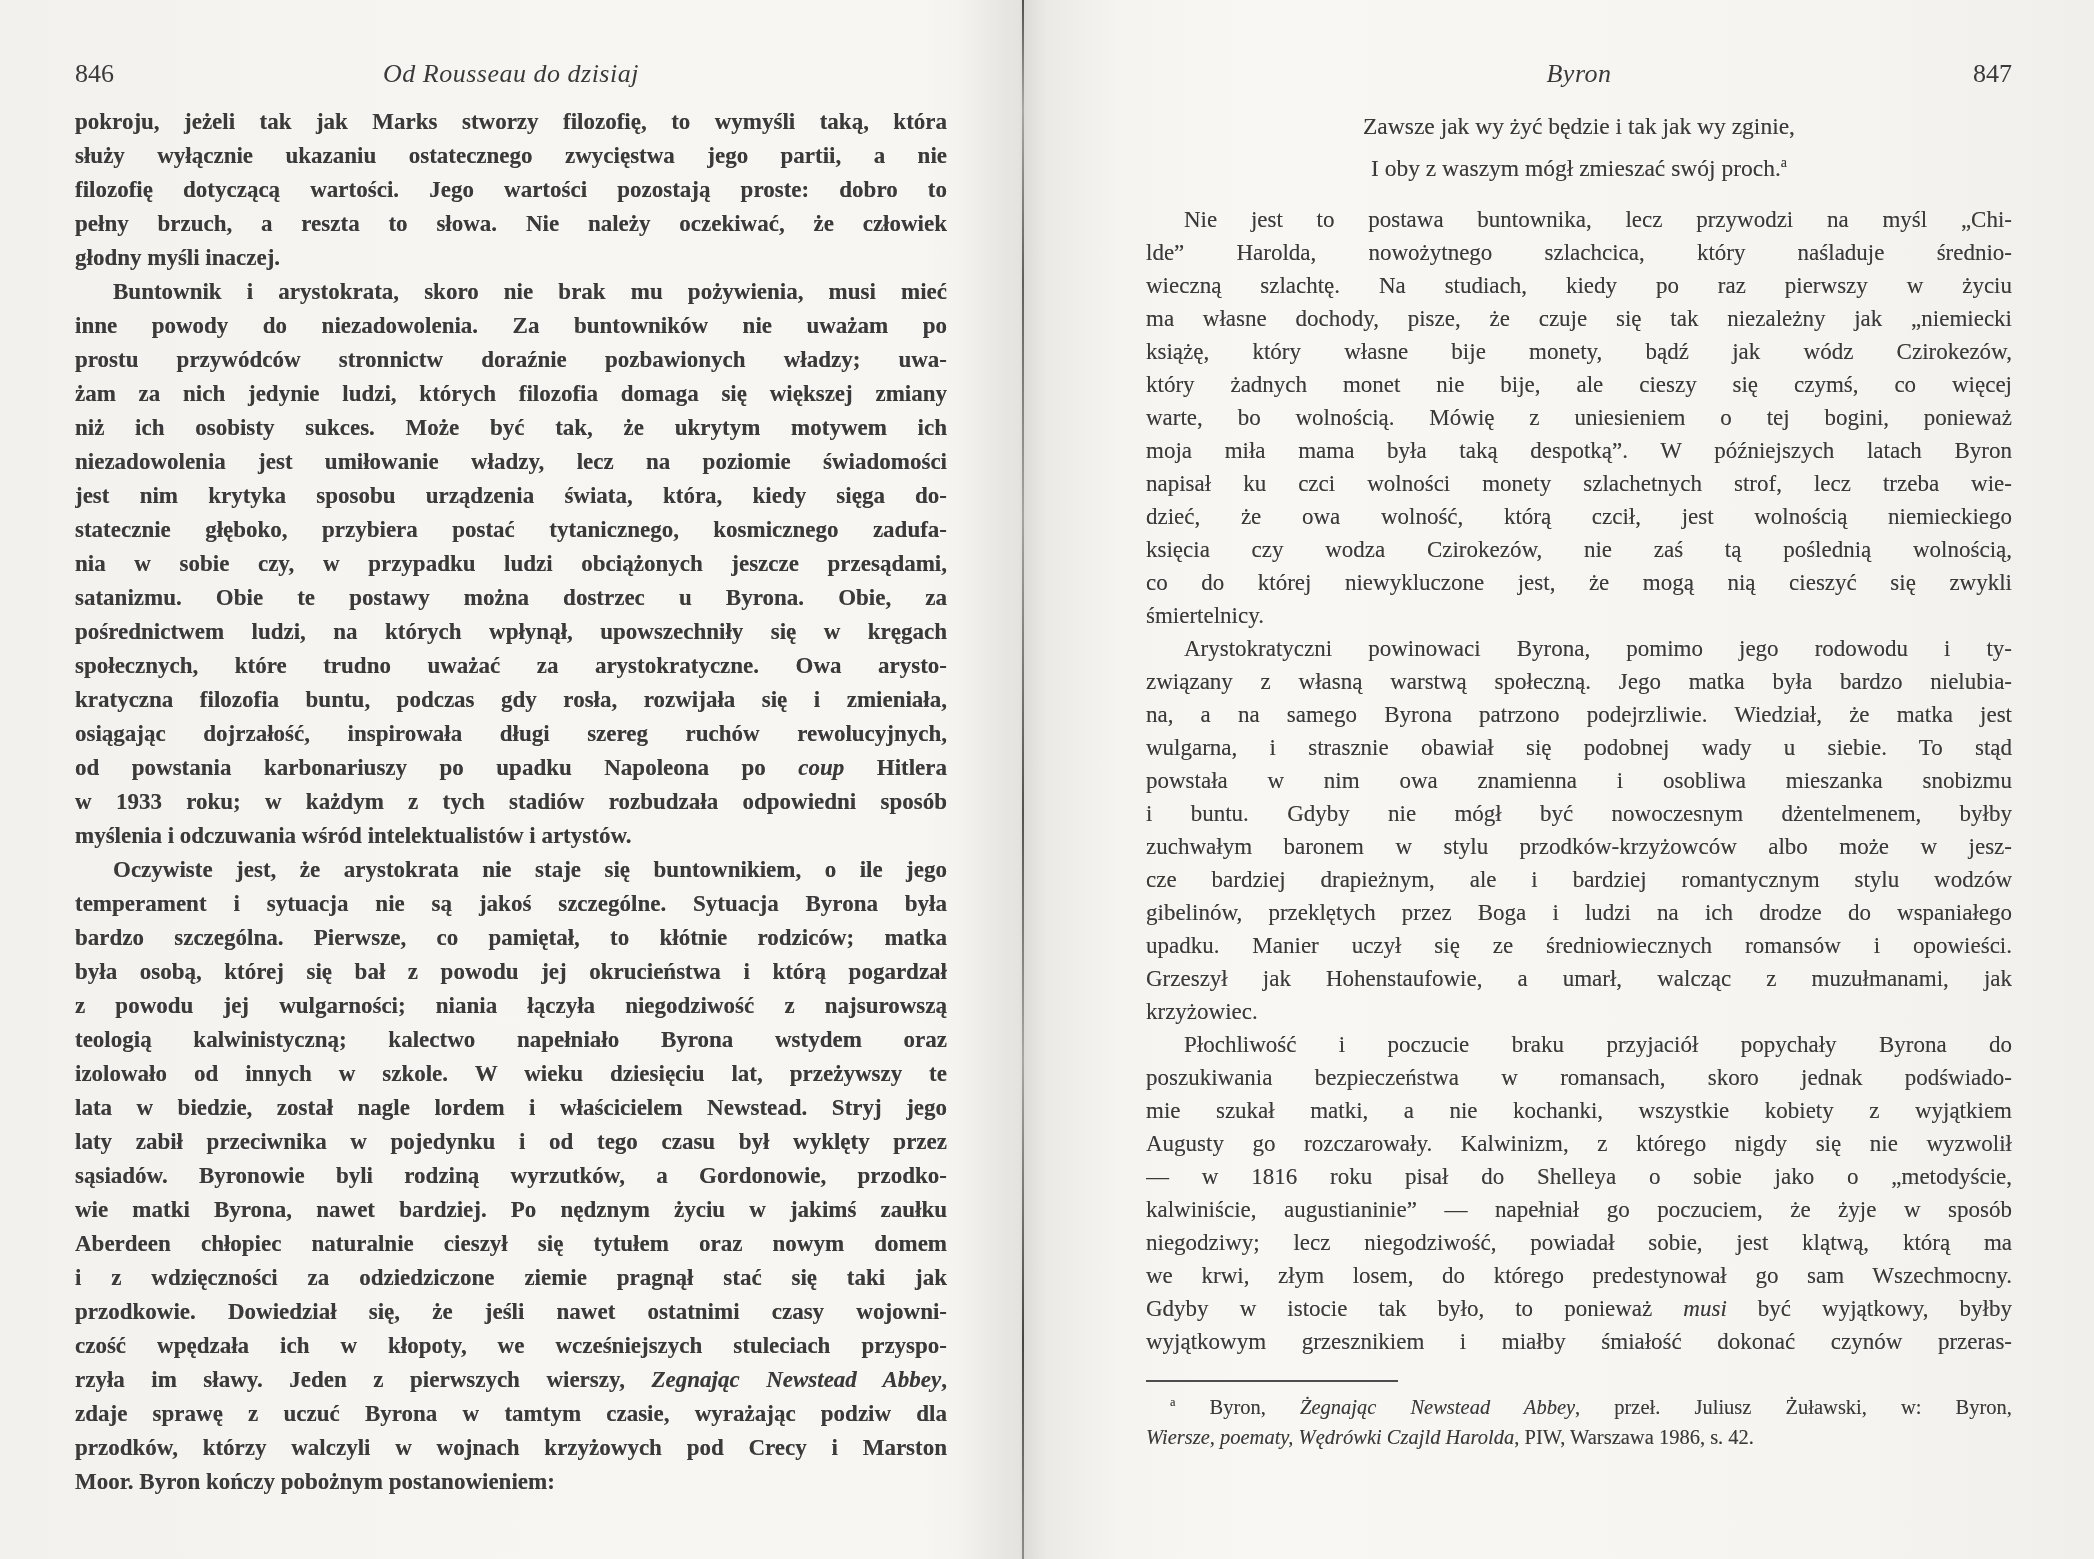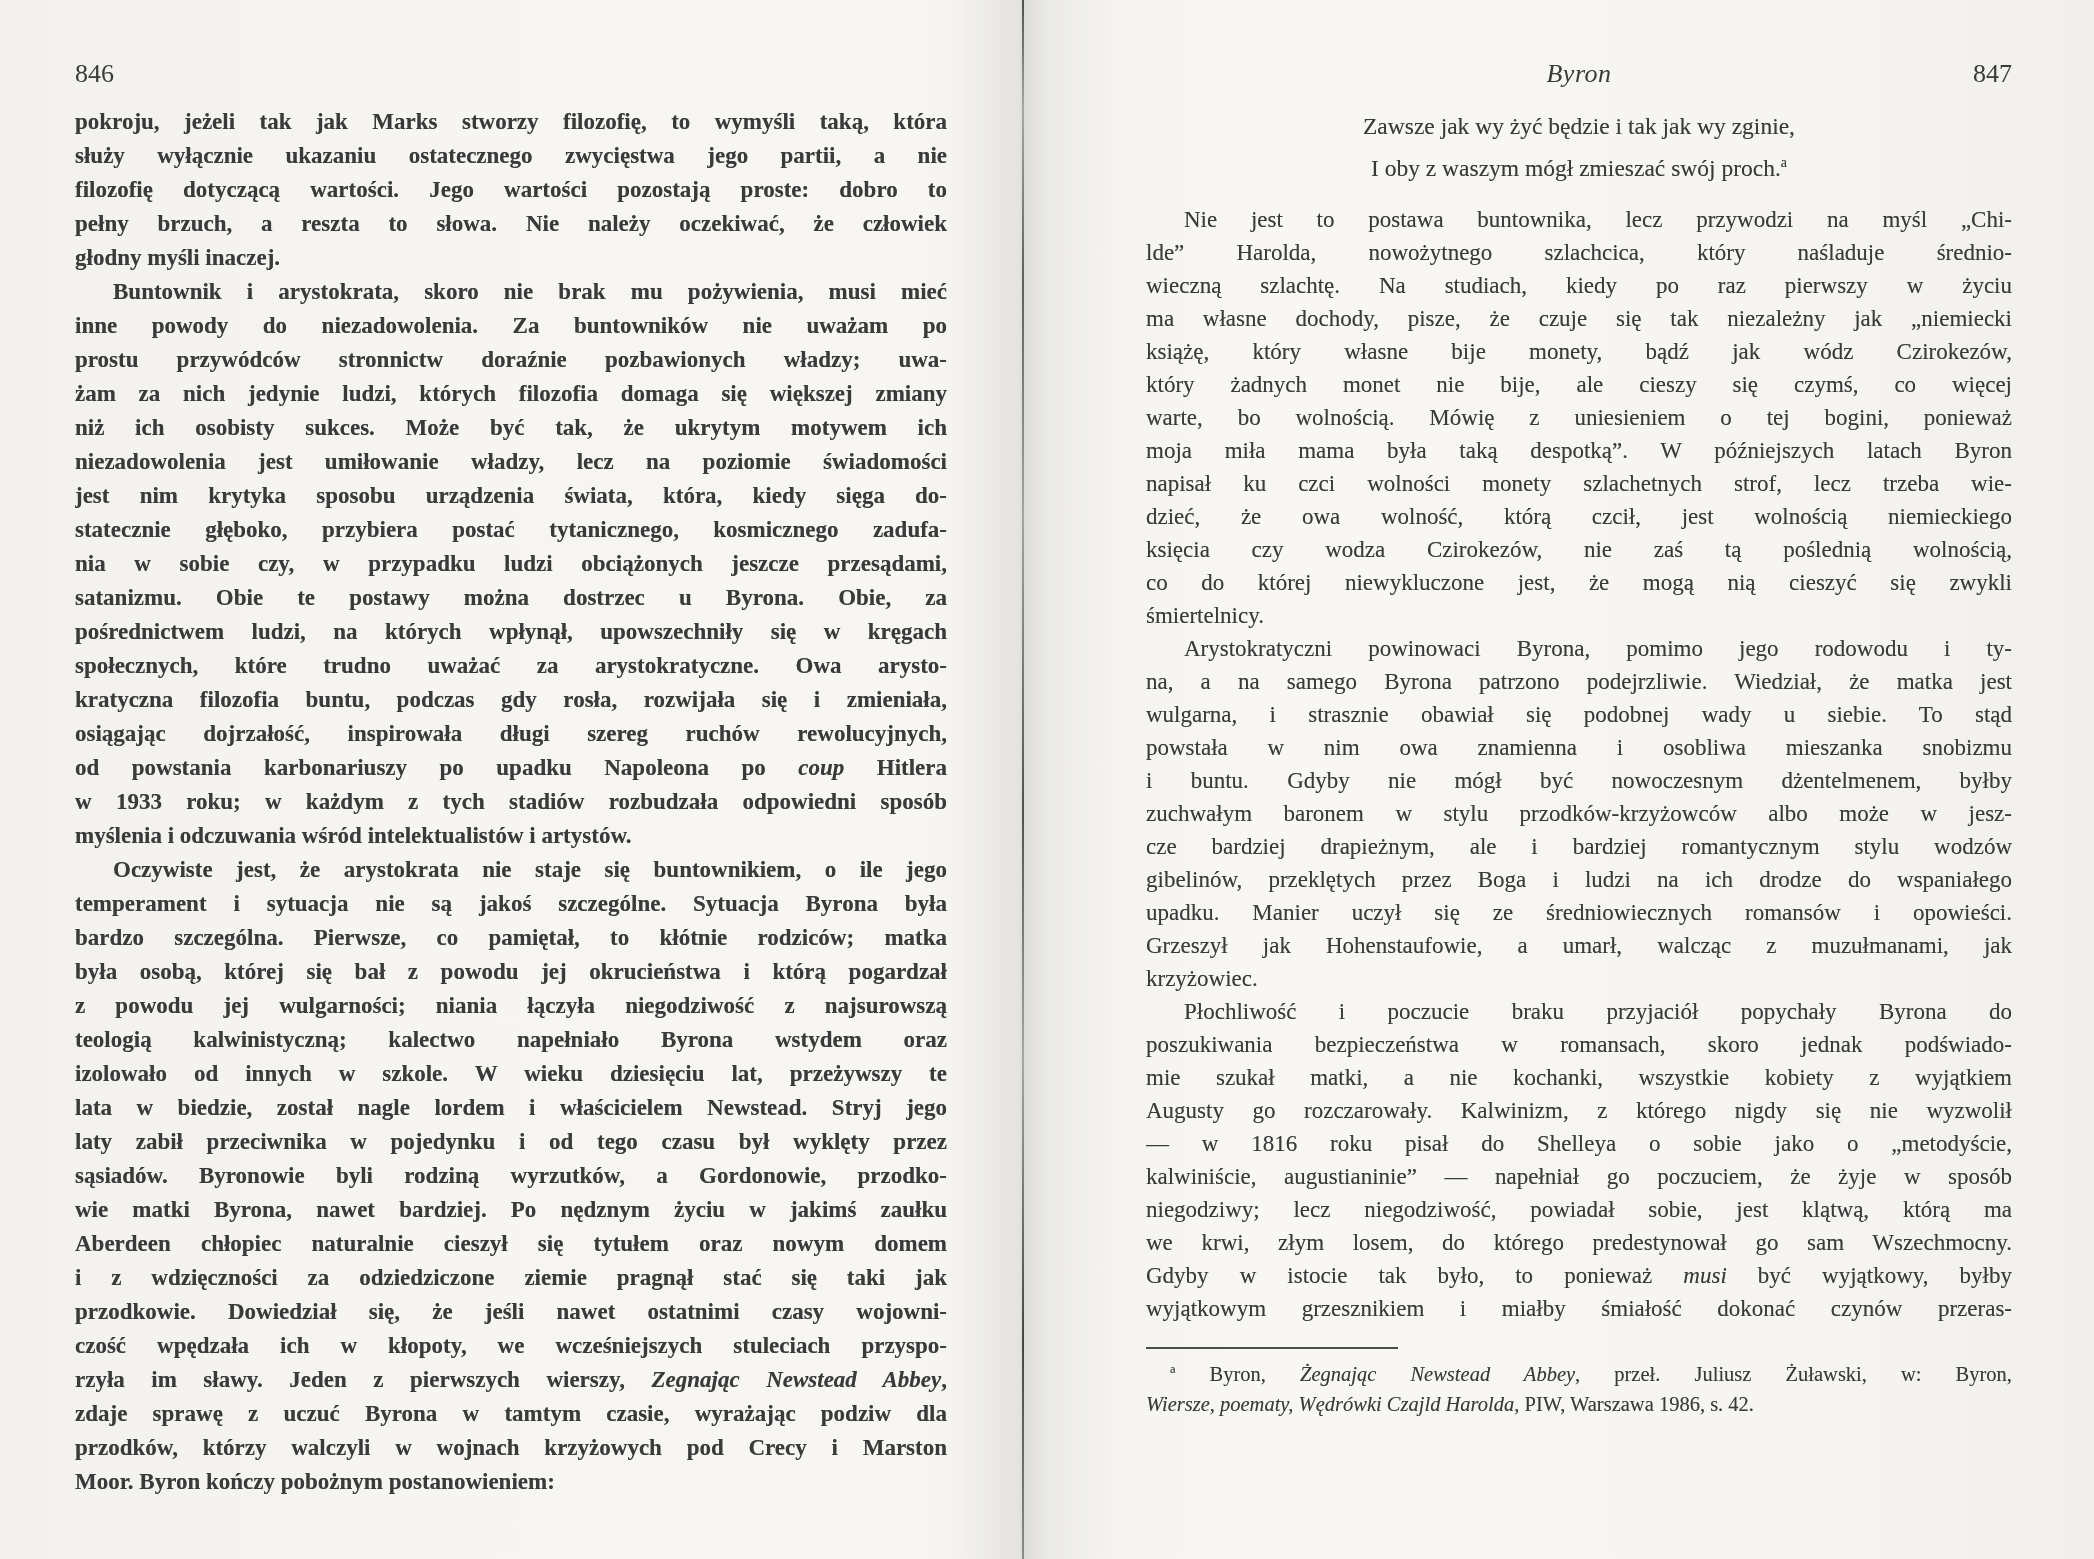--- a/index.html
+++ b/index.html
@@ -39,20 +39,21 @@
 </head>
 <body>
 
 <div class="spread">
   <div class="gutter-shade"></div>
   <div class="gutter-line"></div>
 
   <section class="page left">
     <header class="pagehead">
       <span class="pagenum">846</span>
+      <span class="runhead">Od Rousseau do dzisiaj</span>
       <span class="pagenum rightnum"></span>
     </header>
     <div class="body" id="left-body">
         <div class="line">pokroju, jeżeli tak jak Marks stworzy filozofię, to wymyśli taką, która</div>
         <div class="line">służy wyłącznie ukazaniu ostatecznego zwycięstwa jego partii, a nie</div>
         <div class="line">filozofię dotyczącą wartości. Jego wartości pozostają proste: dobro to</div>
         <div class="line">pełny brzuch, a reszta to słowa. Nie należy oczekiwać, że człowiek</div>
         <div class="line noj">głodny myśli inaczej.</div>
         <div class="line indent">Buntownik i arystokrata, skoro nie brak mu pożywienia, musi mieć</div>
         <div class="line">inne powody do niezadowolenia. Za buntowników nie uważam po</div>
@@ -111,20 +112,21 @@
         <div class="line">książę, który własne bije monety, bądź jak wódz Czirokezów,</div>
         <div class="line">który żadnych monet nie bije, ale cieszy się czymś, co więcej</div>
         <div class="line">warte, bo wolnością. Mówię z uniesieniem o tej bogini, ponieważ</div>
         <div class="line">moja miła mama była taką despotką”. W późniejszych latach Byron</div>
         <div class="line">napisał ku czci wolności monety szlachetnych strof, lecz trzeba wie-</div>
         <div class="line">dzieć, że owa wolność, którą czcił, jest wolnością niemieckiego</div>
         <div class="line">księcia czy wodza Czirokezów, nie zaś tą poślednią wolnością,</div>
         <div class="line">co do której niewykluczone jest, że mogą nią cieszyć się zwykli</div>
         <div class="line noj">śmiertelnicy.</div>
         <div class="line indent">Arystokratyczni powinowaci Byrona, pomimo jego rodowodu i ty-</div>
+        <div class="line">związany z własną warstwą społeczną. Jego matka była bardzo nielubia-</div>
         <div class="line">na, a na samego Byrona patrzono podejrzliwie. Wiedział, że matka jest</div>
         <div class="line">wulgarna, i strasznie obawiał się podobnej wady u siebie. To stąd</div>
         <div class="line">powstała w nim owa znamienna i osobliwa mieszanka snobizmu</div>
         <div class="line">i buntu. Gdyby nie mógł być nowoczesnym dżentelmenem, byłby</div>
         <div class="line">zuchwałym baronem w stylu przodków-krzyżowców albo może w jesz-</div>
         <div class="line">cze bardziej drapieżnym, ale i bardziej romantycznym stylu wodzów</div>
         <div class="line">gibelinów, przeklętych przez Boga i ludzi na ich drodze do wspaniałego</div>
         <div class="line">upadku. Manier uczył się ze średniowiecznych romansów i opowieści.</div>
         <div class="line">Grzeszył jak Hohenstaufowie, a umarł, walcząc z muzułmanami, jak</div>
         <div class="line noj">krzyżowiec.</div>

